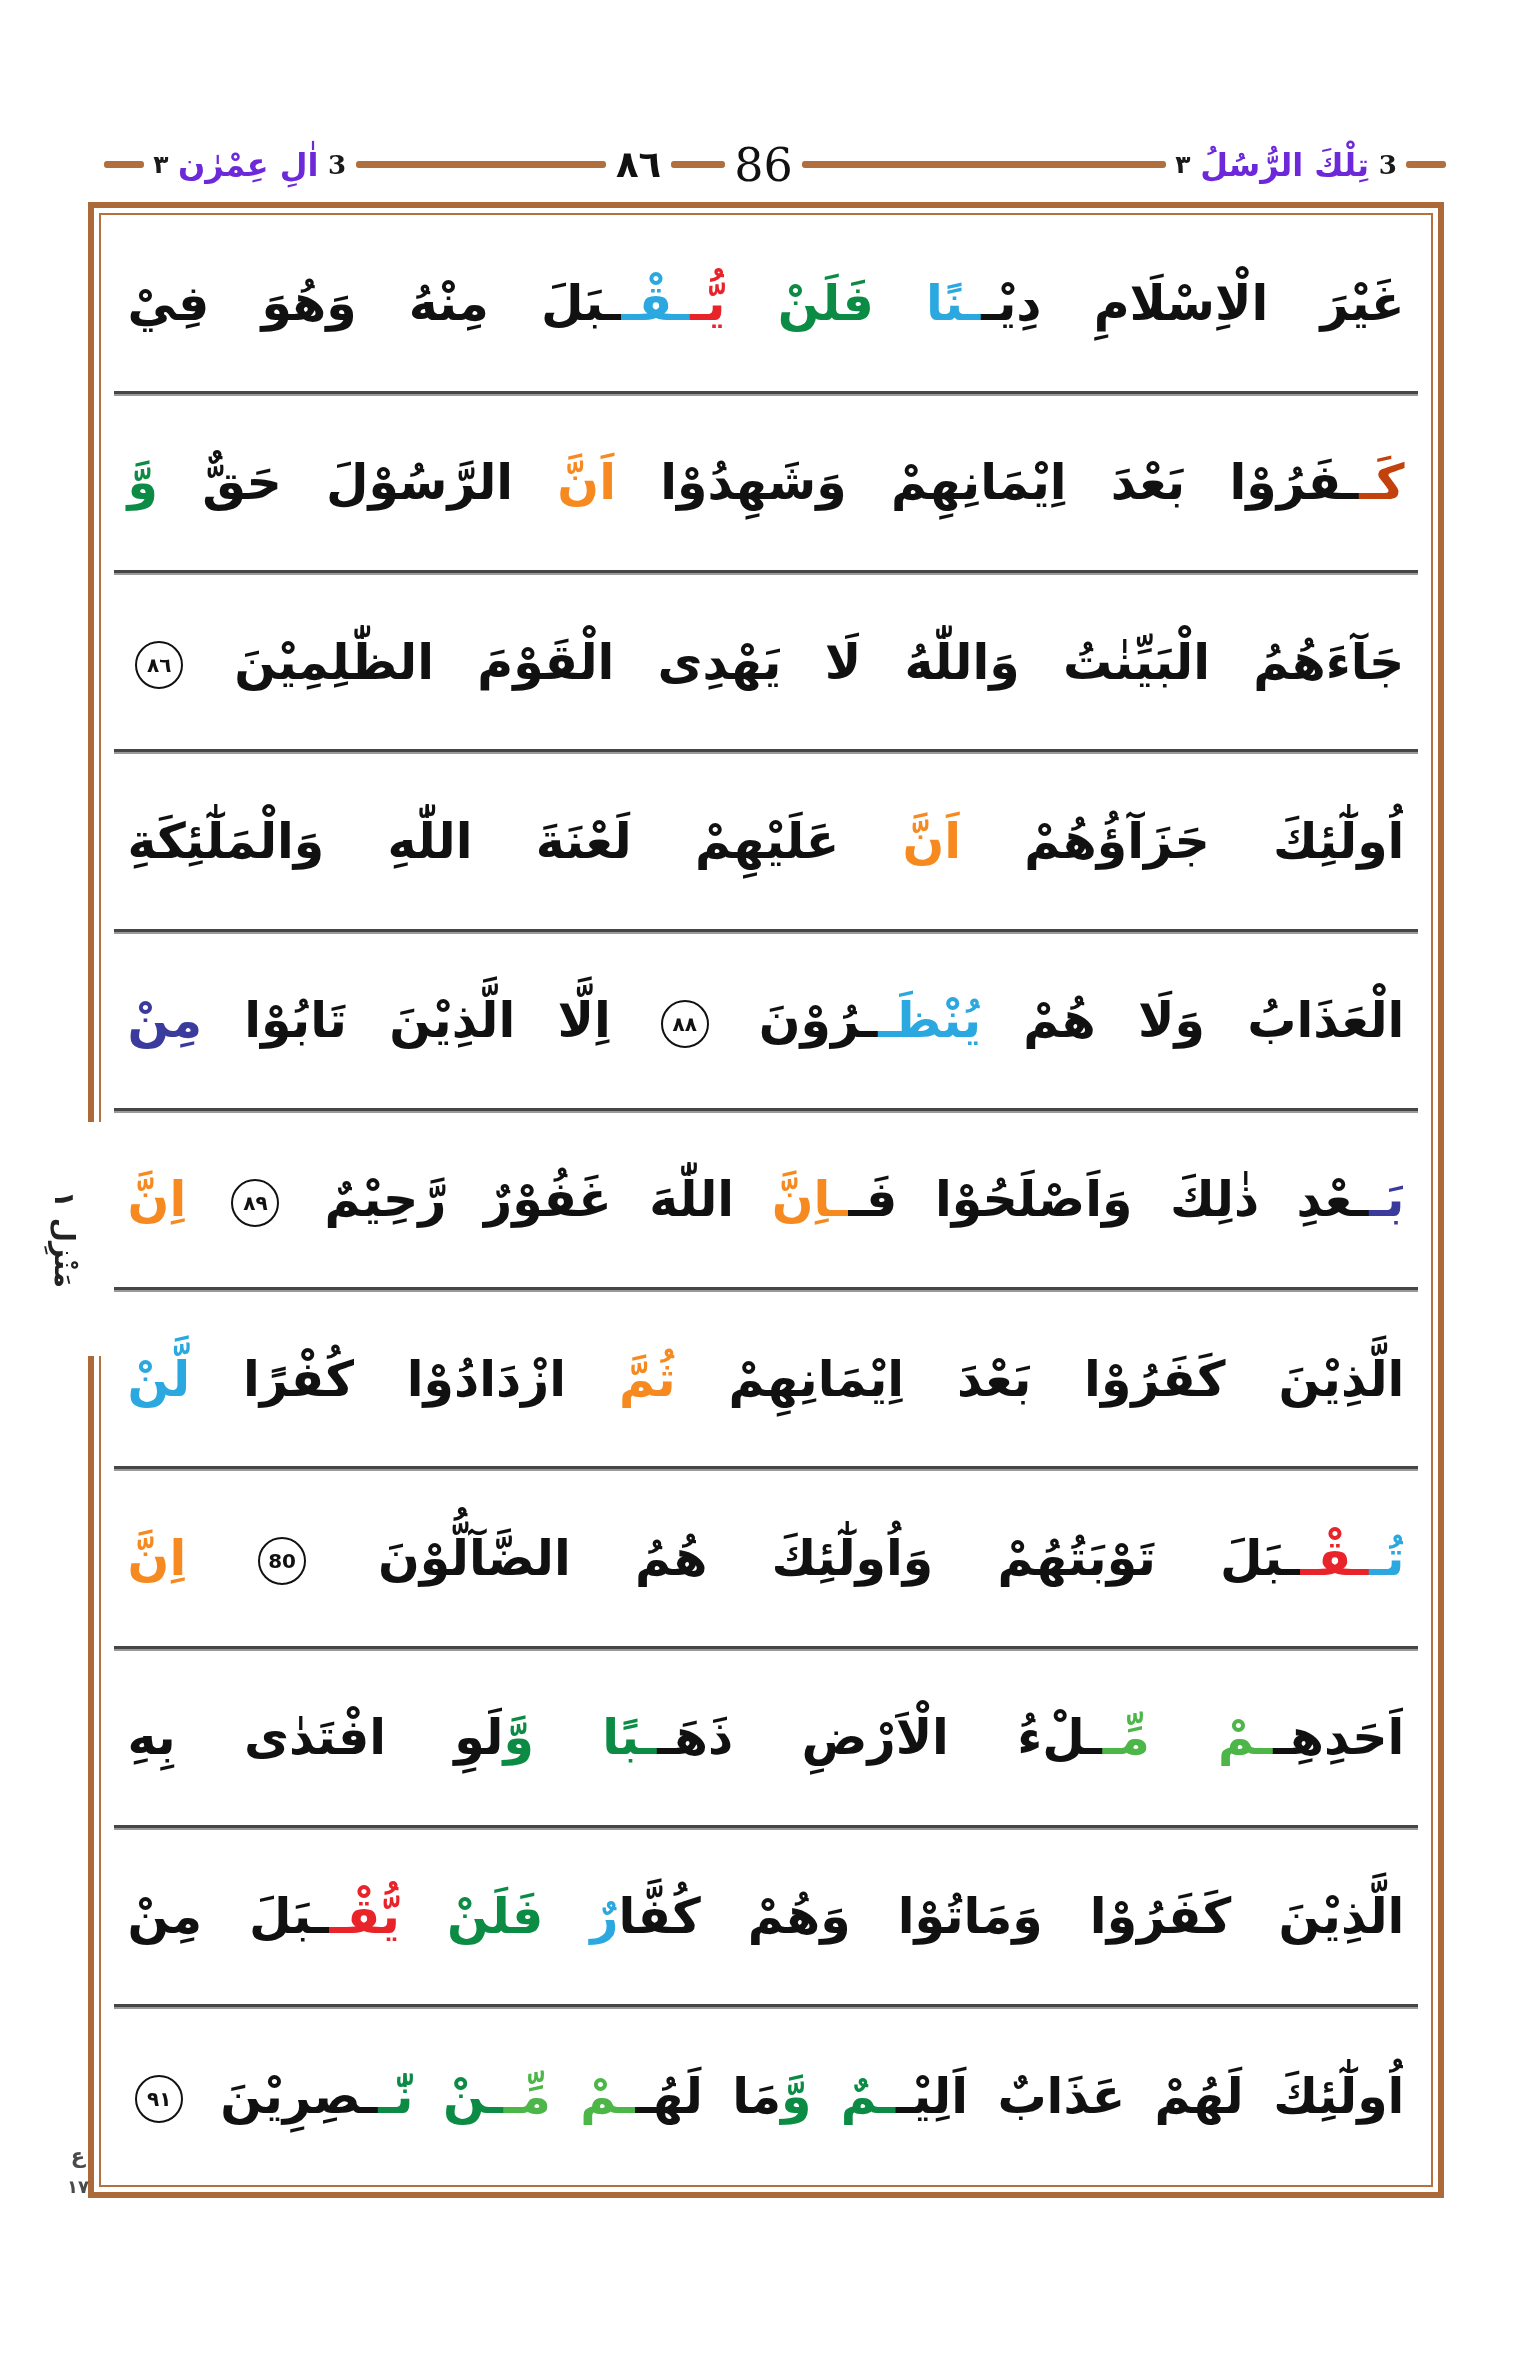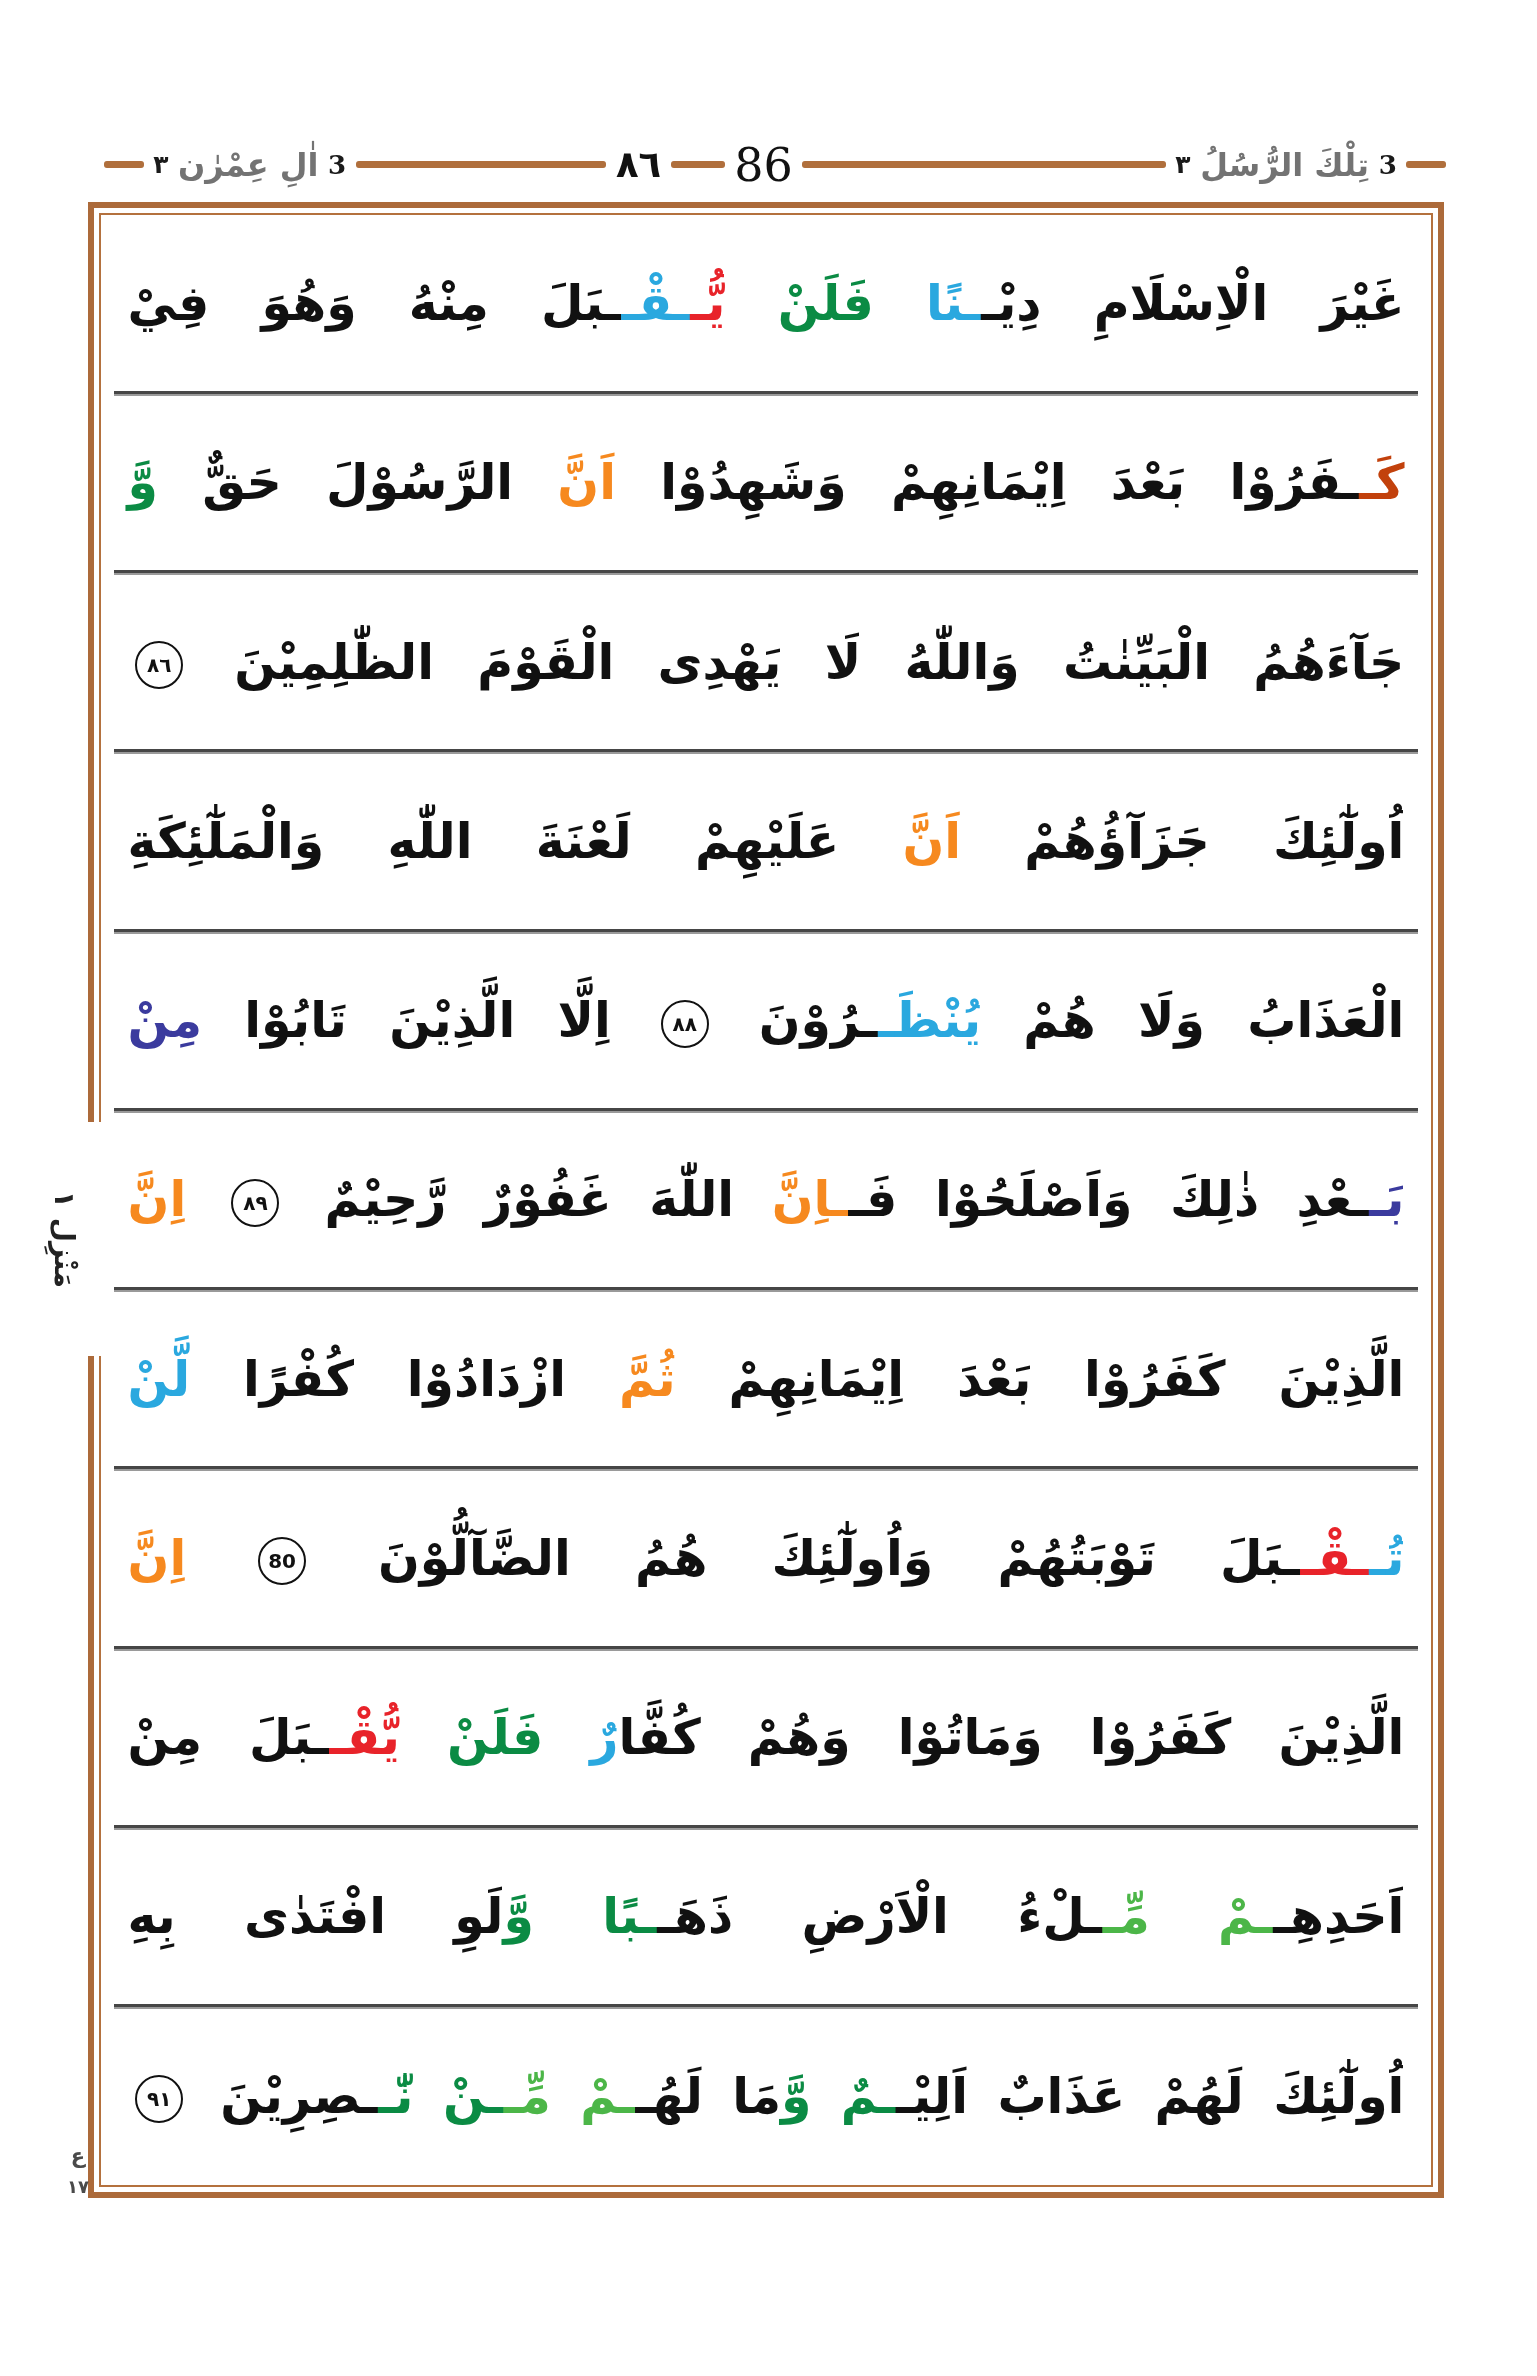--- a/index.html
+++ b/index.html
@@ -10,21 +10,21 @@
   
   .header{
     position:absolute;left:94px;top:134px;width:1362px;height:61px;
     display:flex;align-items:center;direction:ltr;
   }
   .hrule{height:6.7px;background:#b06f3c;border-radius:2.9px;margin:0 9.6px;flex:0 0 auto;}
   .hrule.grow{flex:1 1 auto;}
   .hgroup{display:flex;align-items:center;direction:rtl;gap:9.6px;flex:0 0 auto;}
   .hnum-w{font-family:"DejaVu Serif", serif;font-size:26px;font-weight:bold;color:#1a1a1a;}
   .hnum-a{font-size:25px;font-weight:bold;color:#1a1a1a;}
-  .htitle{font-size:32px;font-weight:bold;color:#737373;white-space:nowrap;}
+  .htitle{font-size:32px;font-weight:bold;color:#6d28d9;white-space:nowrap;}
   .pg-ar{font-size:37px;font-weight:bold;color:#111;}
   .pg-w{font-family:"DejaVu Serif", serif;font-size:46px;color:#111;}
   
   .frame{
     position:absolute;left:88px;top:202px;width:1356px;height:1996px;
     border:6.7px solid #ac6a3a;box-sizing:border-box;padding:4.8px;background:#fff;
   }
   .frame-inner{
     width:100%;height:100%;box-sizing:border-box;
     border:2.9px solid #b4713e;display:flex;flex-direction:column;
@@ -102,24 +102,24 @@
       <div class="qline">
         <div class="qtext"><span style="color: rgb(59, 59, 158);">بَـ</span><span style="color: rgb(17, 17, 17);">ـعْدِ ذٰلِكَ وَاَصْلَحُوْا فَـ</span><span style="color: rgb(246, 137, 31);">ـاِنَّ </span><span style="color: rgb(17, 17, 17);">اللّٰهَ غَفُوْرٌ رَّحِيْمٌ </span><span class="vc">٨٩</span><span style="color: rgb(246, 137, 31);"> اِنَّ</span></div>
       </div>
       <div class="qline">
         <div class="qtext"><span style="color: rgb(17, 17, 17);">الَّذِيْنَ كَفَرُوْا بَعْدَ اِيْمَانِهِمْ </span><span style="color: rgb(246, 137, 31);">ثُمَّ </span><span style="color: rgb(17, 17, 17);">ازْدَادُوْا كُفْرًا </span><span style="color: rgb(42, 168, 223);">لَّنْ</span></div>
       </div>
       <div class="qline">
         <div class="qtext"><span style="color: rgb(42, 168, 223);">تُـ</span><span style="color: rgb(232, 35, 42);">ـقْـ</span><span style="color: rgb(17, 17, 17);">ـبَلَ تَوْبَتُهُمْ وَاُولٰٓئِكَ هُمُ الضَّآلُّوْنَ </span><span class="vc">80</span><span style="color: rgb(246, 137, 31);"> اِنَّ</span></div>
       </div>
       <div class="qline">
-        <div class="qtext"><span style="color: rgb(17, 17, 17);">الَّذِيْنَ كَفَرُوْا وَمَاتُوْا وَهُمْ كُفَّا</span><span style="color: rgb(42, 168, 223);">رٌ </span><span style="color: rgb(11, 139, 68);">فَلَنْ </span><span style="color: rgb(232, 35, 42);">يُّقْـ</span><span style="color: rgb(17, 17, 17);">ـبَلَ مِنْ</span></div>
+        <div class="qtext"><span style="color: rgb(17, 17, 17);">اَحَدِهِـ</span><span style="color: rgb(76, 182, 72);">ـمْ مِّـ</span><span style="color: rgb(17, 17, 17);">ـلْءُ الْاَرْضِ ذَهَـ</span><span style="color: rgb(11, 139, 68);">ـبًا وَّ</span><span style="color: rgb(17, 17, 17);">لَوِ افْتَدٰى بِهِ</span></div>
       </div>
       <div class="qline">
-        <div class="qtext"><span style="color: rgb(17, 17, 17);">اَحَدِهِـ</span><span style="color: rgb(76, 182, 72);">ـمْ مِّـ</span><span style="color: rgb(17, 17, 17);">ـلْءُ الْاَرْضِ ذَهَـ</span><span style="color: rgb(11, 139, 68);">ـبًا وَّ</span><span style="color: rgb(17, 17, 17);">لَوِ افْتَدٰى بِهِ</span></div>
+        <div class="qtext"><span style="color: rgb(17, 17, 17);">الَّذِيْنَ كَفَرُوْا وَمَاتُوْا وَهُمْ كُفَّا</span><span style="color: rgb(42, 168, 223);">رٌ </span><span style="color: rgb(11, 139, 68);">فَلَنْ </span><span style="color: rgb(232, 35, 42);">يُّقْـ</span><span style="color: rgb(17, 17, 17);">ـبَلَ مِنْ</span></div>
       </div>
       <div class="qline">
         <div class="qtext"><span style="color: rgb(17, 17, 17);">اُولٰٓئِكَ لَهُمْ عَذَابٌ اَلِيْـ</span><span style="color: rgb(11, 139, 68);">ـمٌ وَّ</span><span style="color: rgb(17, 17, 17);">مَا لَهُـ</span><span style="color: rgb(76, 182, 72);">ـمْ مِّـ</span><span style="color: rgb(11, 139, 68);">ـنْ نّٰـ</span><span style="color: rgb(17, 17, 17);">ـصِرِيْنَ </span><span class="vc">٩١</span></div>
       </div>
     </div>
 </div>
 
 <div class="manzil">
   <span>مَنْزِل ١</span>
 </div>

